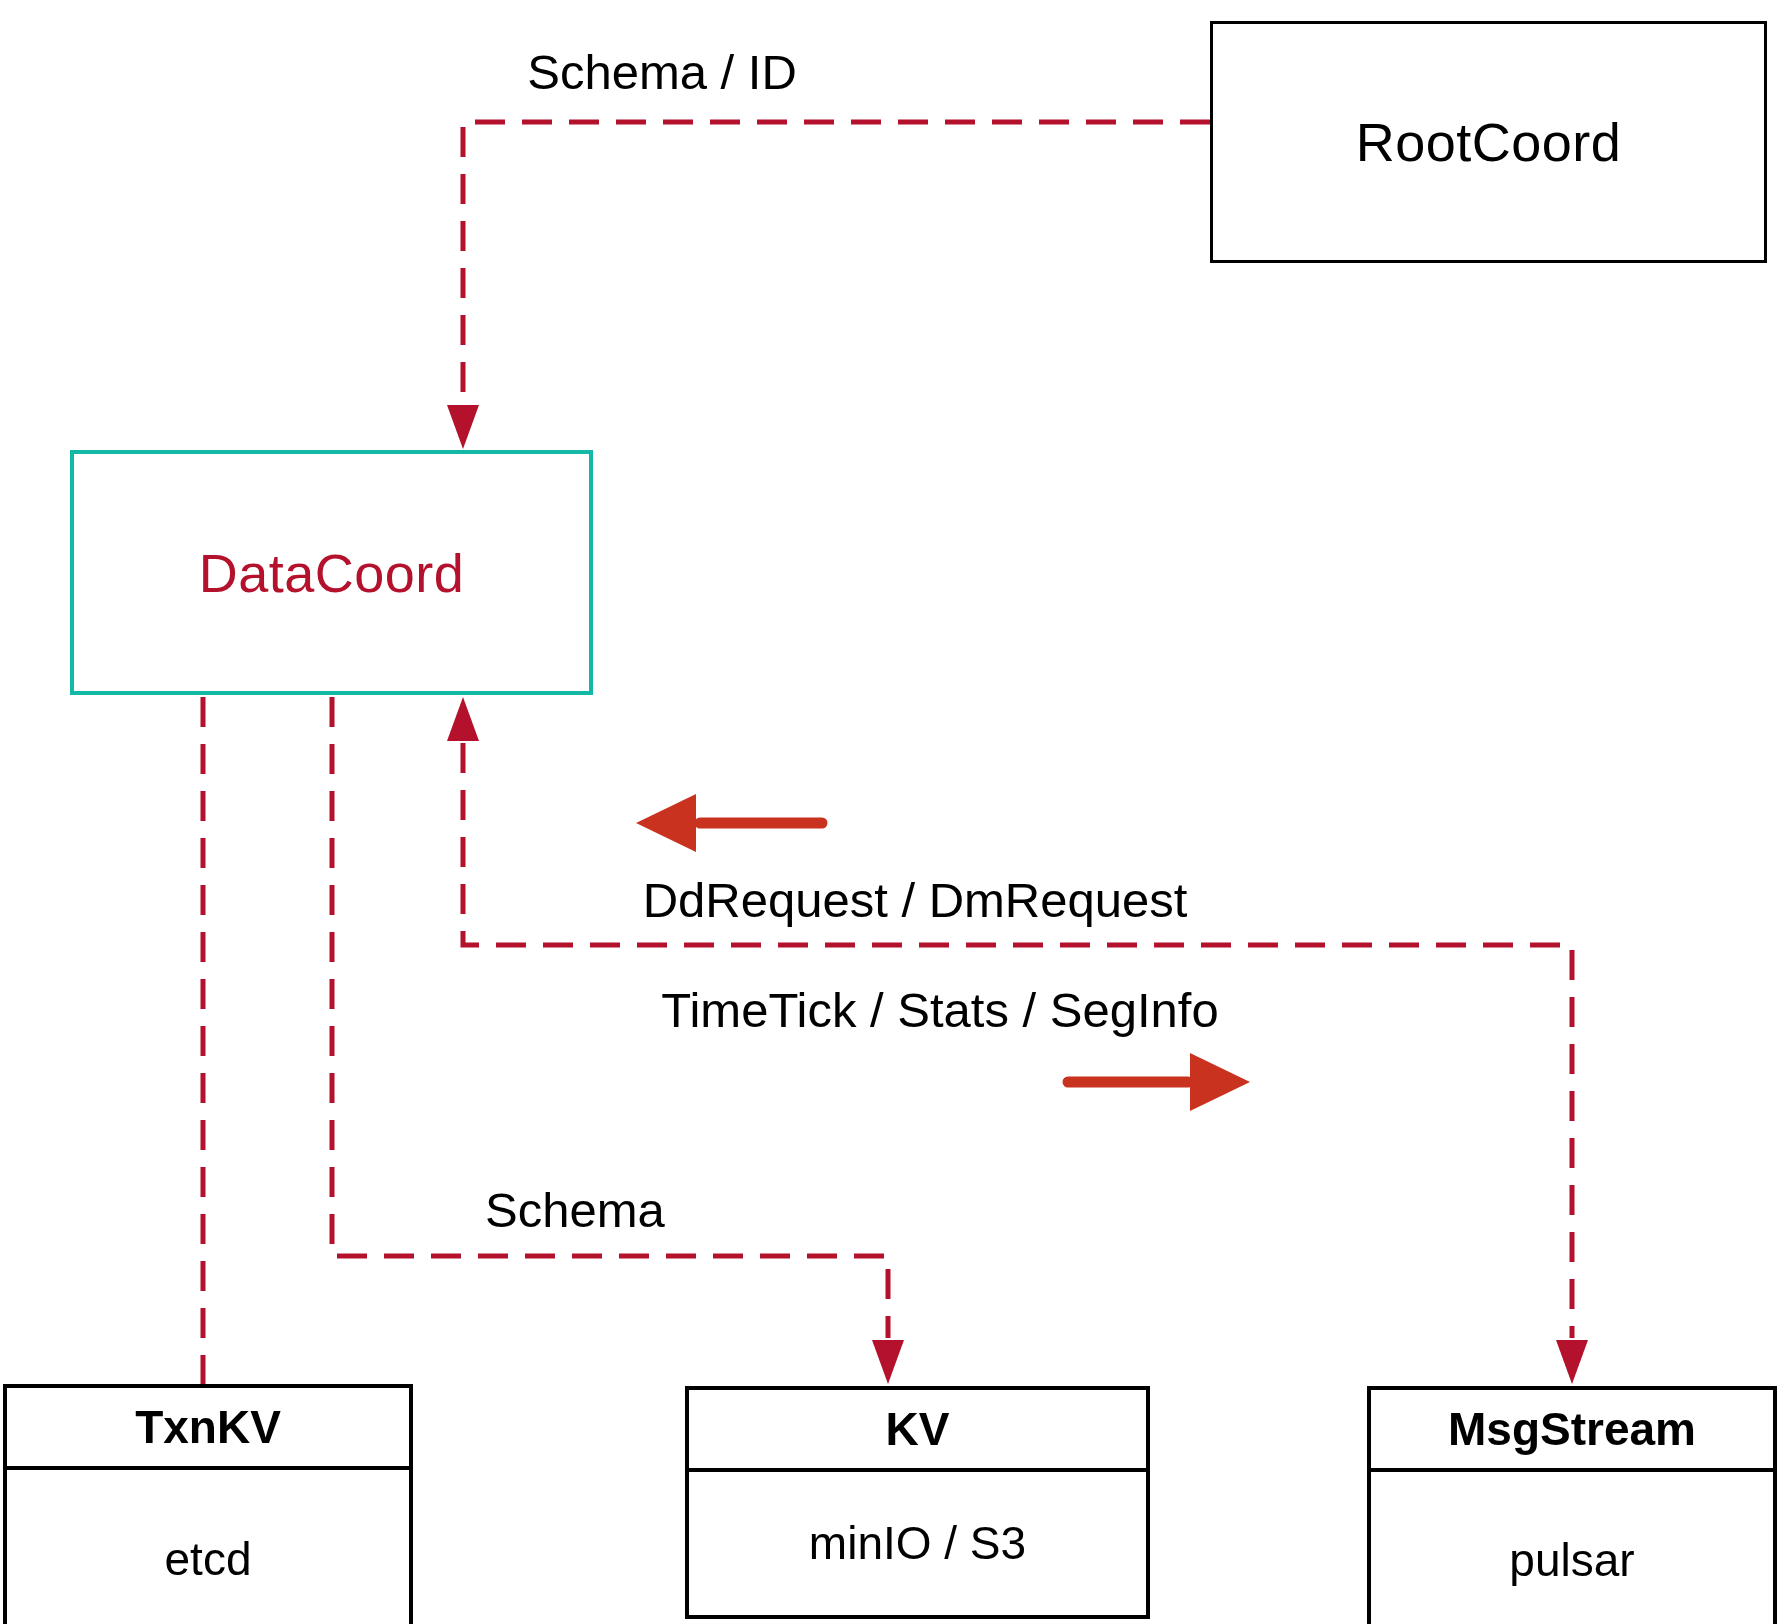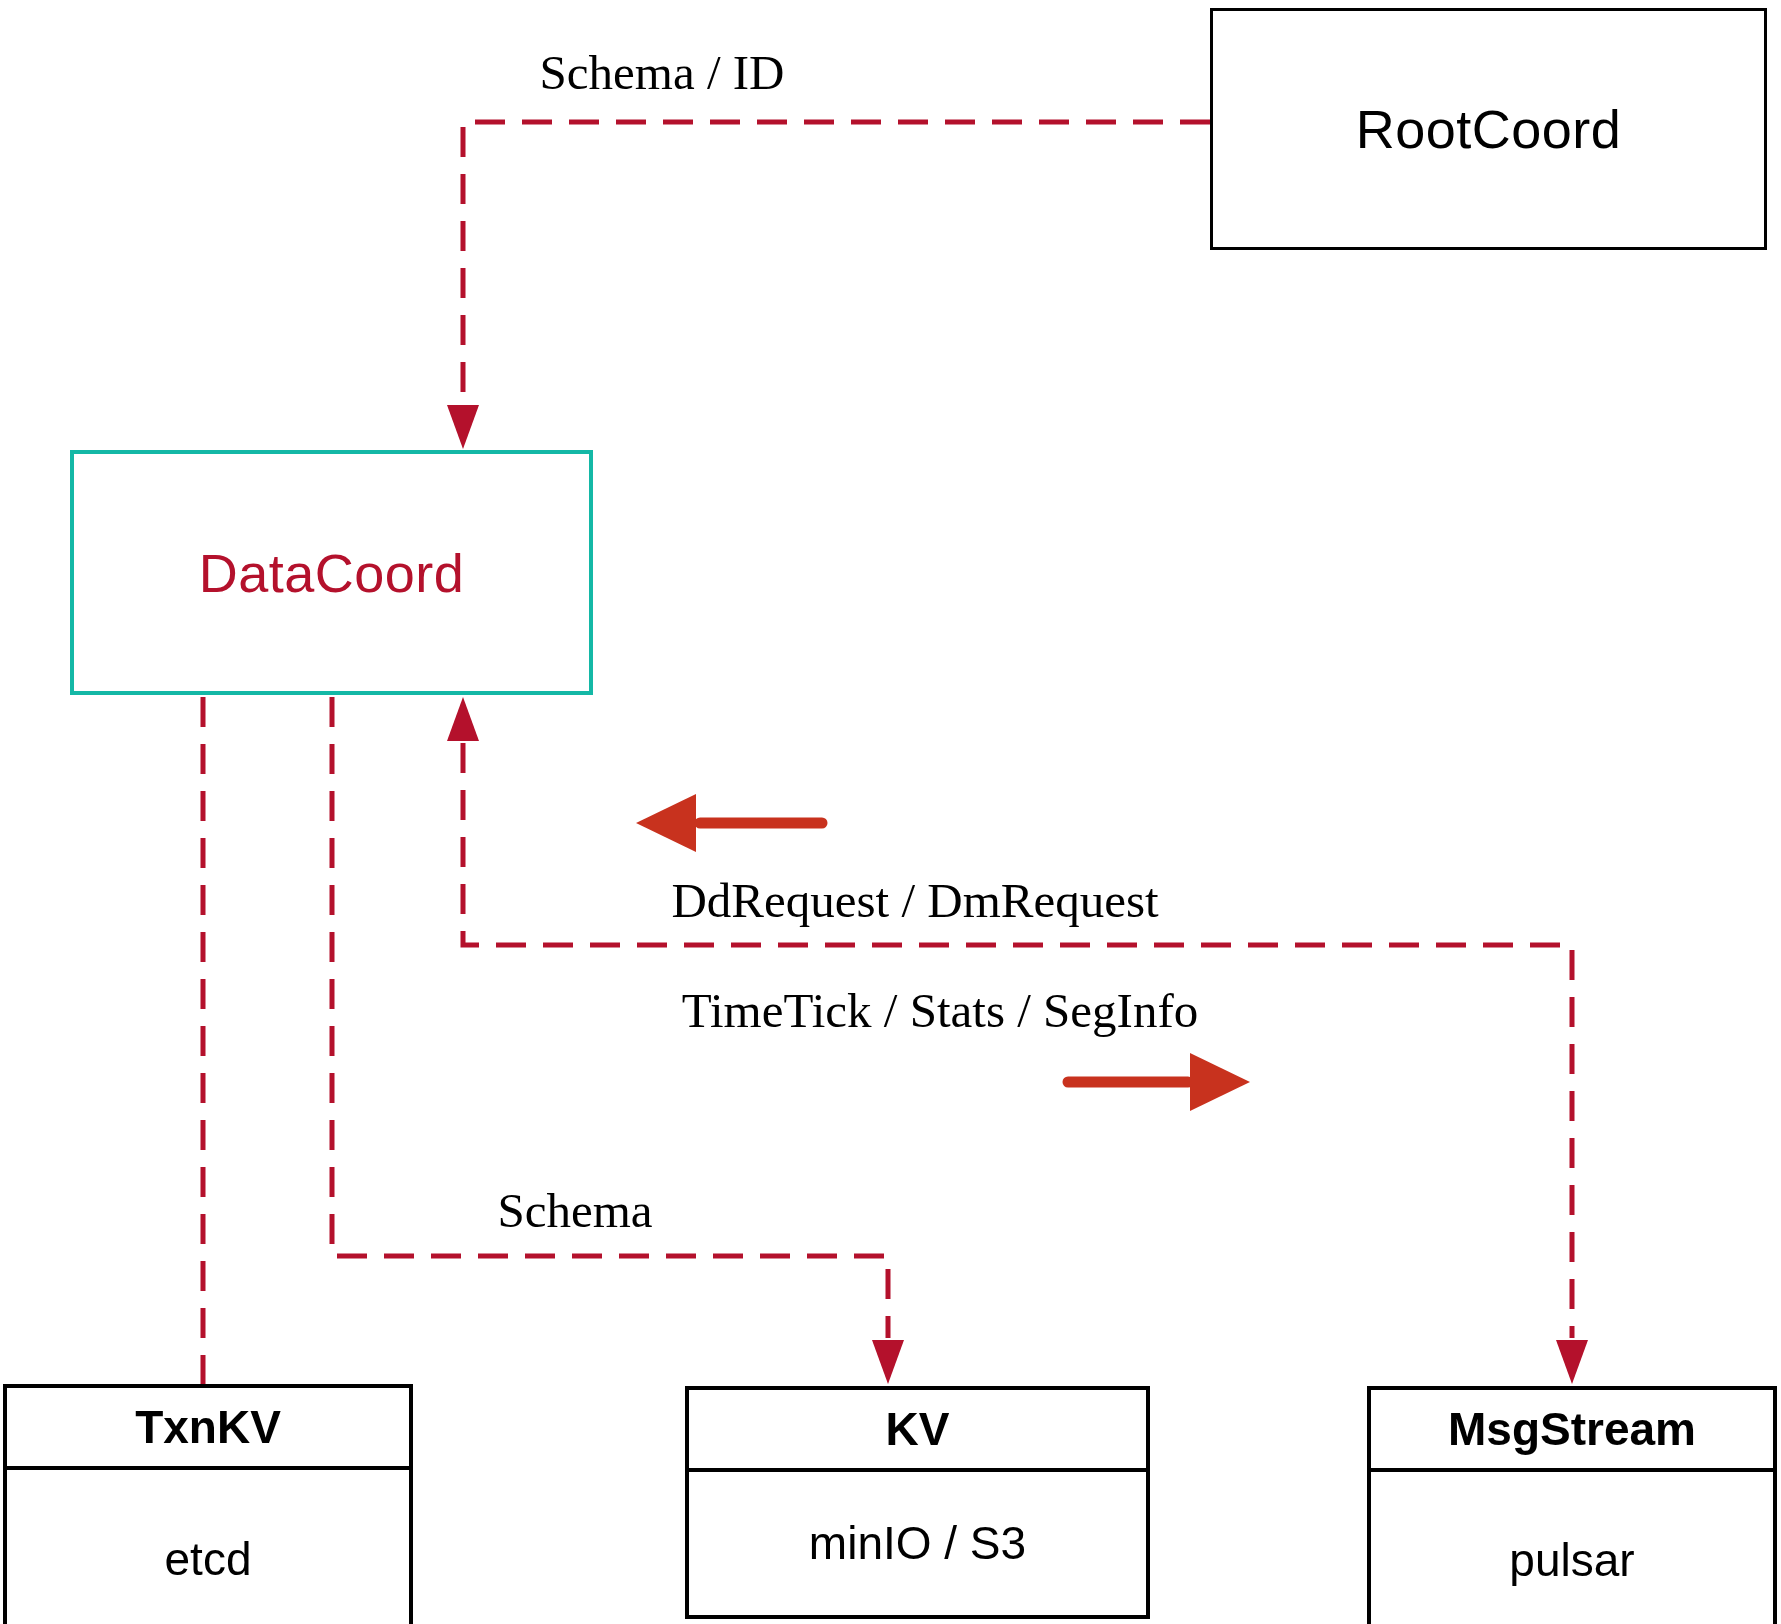--- a/index.html
+++ b/index.html
@@ -56,21 +56,20 @@
     line-height: 1.42;
     text-align: center;
   }
 
   .edge-label {
     position: absolute;
     transform: translate(-50%, -50%);
     font-size: 49px;
     color: #000000;
     white-space: nowrap;
-    font-family: Liberation Serif, serif;
   }
 </style>
 </head>
 <body>
 
 <div id="canvas">
 
   <svg id="wires" viewBox="0 0 1781 1624" xmlns="http://www.w3.org/2000/svg">
 
     <path d="M 1210 122 L 463 122 L 463 404" fill="none" stroke-width="5" stroke-dasharray="30 17" stroke="#B4112C"></path>
@@ -88,21 +87,21 @@
     <g>
       <line x1="822" y1="823" x2="700" y2="823" stroke-width="11" stroke-linecap="round" stroke="#C8321E"></line>
       <polygon points="636,823 696,794 696,852" stroke="none" fill="#C8321E"></polygon>
     </g>
     <g>
       <line x1="1068" y1="1082" x2="1188" y2="1082" stroke-width="11" stroke-linecap="round" stroke="#C8321E"></line>
       <polygon points="1250,1082 1190,1053 1190,1111" stroke="none" fill="#C8321E"></polygon>
     </g>
   </svg>
 
-  <div class="node node-plain" id="rootcoord-box" style="left:1210px; top:8px; width:557px; height:242px;">
+  <div class="node node-plain" id="rootcoord-box" style="left:1210px; top:21px; width:557px; height:242px;">
     <span class="node-title">RootCoord</span>
   </div>
 
   <div class="node" id="datacoord-box" style="left:70px; top:450px; width:523px; height:245px;">
     <span class="node-title">DataCoord</span>
   </div>
 
   <div class="store" style="left:3px; top:1384px; width:410px; height:270px;">
     <div class="store-header">TxnKV</div>
     <div class="store-body">etcd</div>

